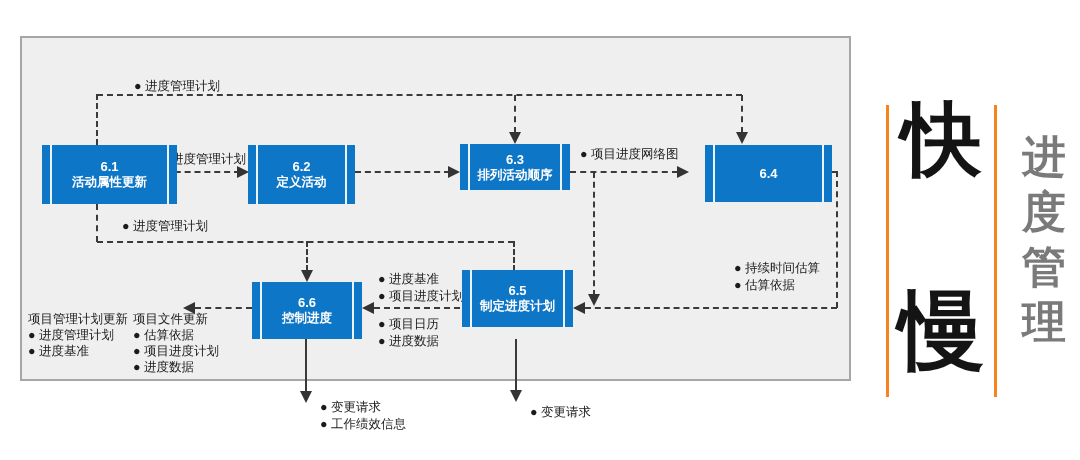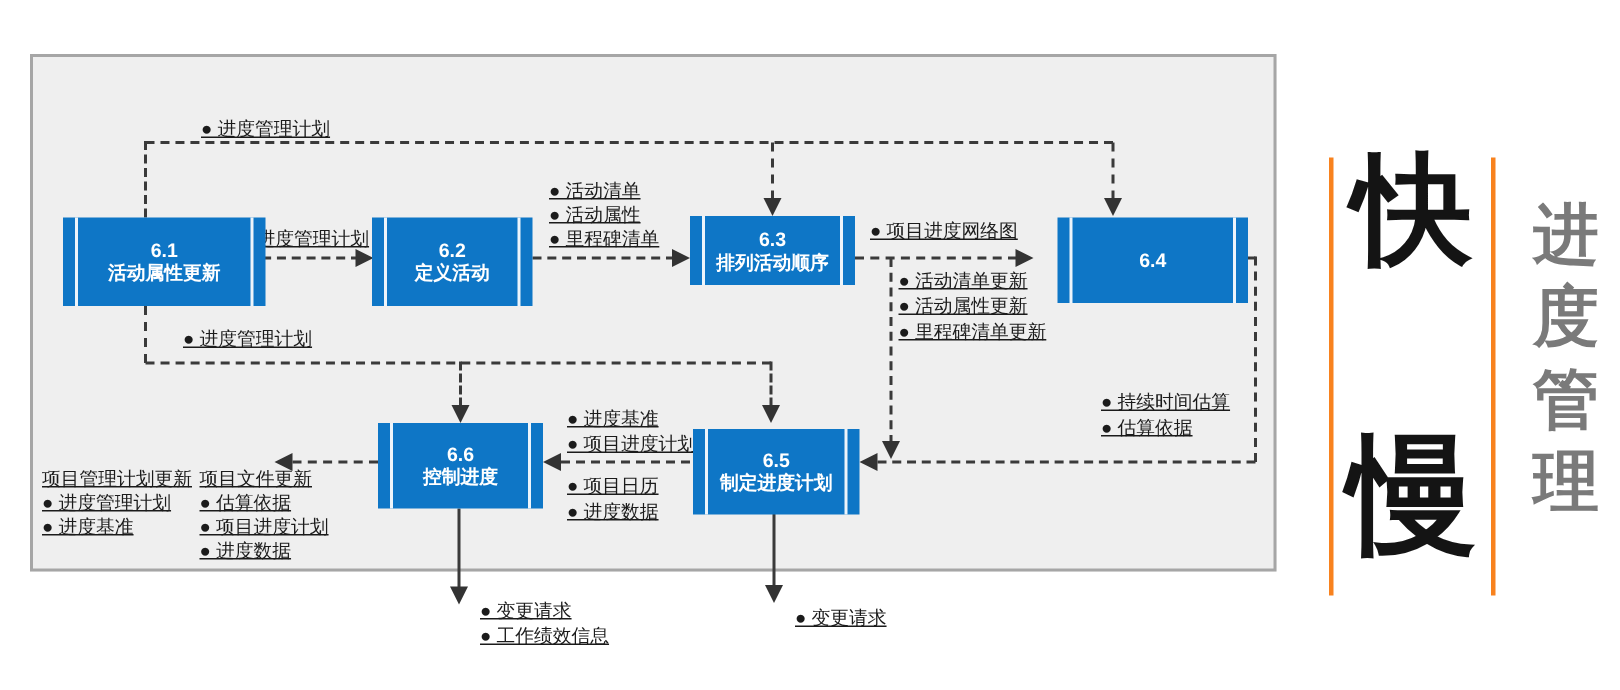--- a/index.html
+++ b/index.html
@@ -25,21 +25,21 @@
   .pbox .num { font-size:13px; font-weight:700; line-height:16px; }
   .pbox .nm  { font-size:12.5px; font-weight:600; line-height:15px; white-space:nowrap; }
   .pbox .nm.wrapname { white-space:normal; display:block; width:80px; font-size:12px; line-height:14px; margin:0 auto; }
   .d-h { position:absolute; border-top:2px dashed #3a3a3a; height:0; }
   .d-v { position:absolute; border-left:2px dashed #3a3a3a; width:0; }
   .s-v { position:absolute; width:2px; background:#3a3a3a; }
   .ah  { position:absolute; width:0; height:0; }
   .ah.r { border-left:12px solid #333; border-top:6px solid transparent; border-bottom:6px solid transparent; }
   .ah.l { border-right:12px solid #333; border-top:6px solid transparent; border-bottom:6px solid transparent; }
   .ah.d { border-top:12px solid #333; border-left:6px solid transparent; border-right:6px solid transparent; }
-  .lbl { position:absolute; font-size:12.5px; color:#1b1b1b; line-height:16px; white-space:nowrap;text-decoration:underline; }
+  .lbl { position:absolute; font-size:12.5px; color:#1b1b1b; line-height:16px; white-space:nowrap; }
   .lbl.lh17 { line-height:17px; }
   .orange-line { position:absolute; width:3px; background:#f8821e; }
   .bigchar { position:absolute; left:886px; width:111px; text-align:center; font-weight:900; color:#141414; }
   .fast { top:98px;  font-size:80px; line-height:84px; }
   .slow { top:284px; font-size:86px; line-height:92px; }
   .vchar { position:absolute; left:1018px; width:52px; height:55px; text-align:center;
            font-size:44px; line-height:52px; font-weight:700; color:#7a7a7a; }
 </style>
 </head>
 <body>
@@ -55,37 +55,27 @@
   <div class="d-v" style="left:741px; top:95px; height:38px;"></div>
   <div class="ah d" style="left:736px; top:132px;"></div>
   <div class="lbl" style="left:134px; top:78px;">● 进度管理计划</div>
 
   <div class="d-h" style="left:155px; top:171px; width:85px;"></div>
   <div class="ah r" style="left:237px; top:166px;"></div>
   <div class="lbl" style="left:160px; top:151px;">● 进度管理计划</div>
 
   <div class="d-h" style="left:355px; top:171px; width:95px;"></div>
   <div class="ah r" style="left:448px; top:166px;"></div>
-  <div class="lbl" style="left:366px; top:119px;">
-    <div>● 活动清单</div>
-    <div>● 活动属性</div>
-    <div>● 里程碑清单</div>
-  </div>
 
   <div class="d-h" style="left:570px; top:171px; width:108px;"></div>
   <div class="ah r" style="left:677px; top:166px;"></div>
   <div class="lbl" style="left:580px; top:146px;">● 项目进度网络图</div>
 
   <div class="d-v" style="left:593px; top:172px; height:124px;"></div>
   <div class="ah d" style="left:588px; top:294px;"></div>
-  <div class="lbl lh17" style="left:599px; top:179px;">
-    <div>● 活动清单更新</div>
-    <div>● 活动属性更新</div>
-    <div>● 里程碑清单更新</div>
-  </div>
 
   <div class="d-h" style="left:800px; top:171px; width:37px;"></div>
   <div class="d-v" style="left:836px; top:171px; height:137px;"></div>
   <div class="d-h" style="left:585px; top:307px; width:252px;"></div>
   <div class="ah l" style="left:573px; top:302px;"></div>
   <div class="lbl lh17" style="left:734px; top:260px;">
     <div>● 持续时间估算</div>
     <div>● 估算依据</div>
   </div>
 
@@ -142,21 +132,21 @@
     <span class="num">6.2</span>
     <span class="nm">定义活动</span>
   </div>
   <div class="pbox" style="left:460px; top:144px; width:110px; height:46px;">
     <span class="num">6.3</span>
     <span class="nm">排列活动顺序</span>
   </div>
   <div class="pbox" style="left:689px; top:145px; width:127px; height:57px;margin-left:16px;">
     <span class="num">6.4</span>
   </div>
-  <div class="pbox" style="left:462px; top:286px; width:111px; height:57px;">
+  <div class="pbox" style="left:462px; top:270px; width:111px; height:57px;">
     <span class="num">6.5</span>
     <span class="nm">制定进度计划</span>
   </div>
   <div class="pbox" style="left:252px; top:282px; width:110px; height:57px;">
     <span class="num">6.6</span>
     <span class="nm">控制进度</span>
   </div>
 
   <div class="orange-line" style="left:886px; top:105px; height:292px;"></div>
   <div class="orange-line" style="left:994px; top:105px; height:292px;"></div>

